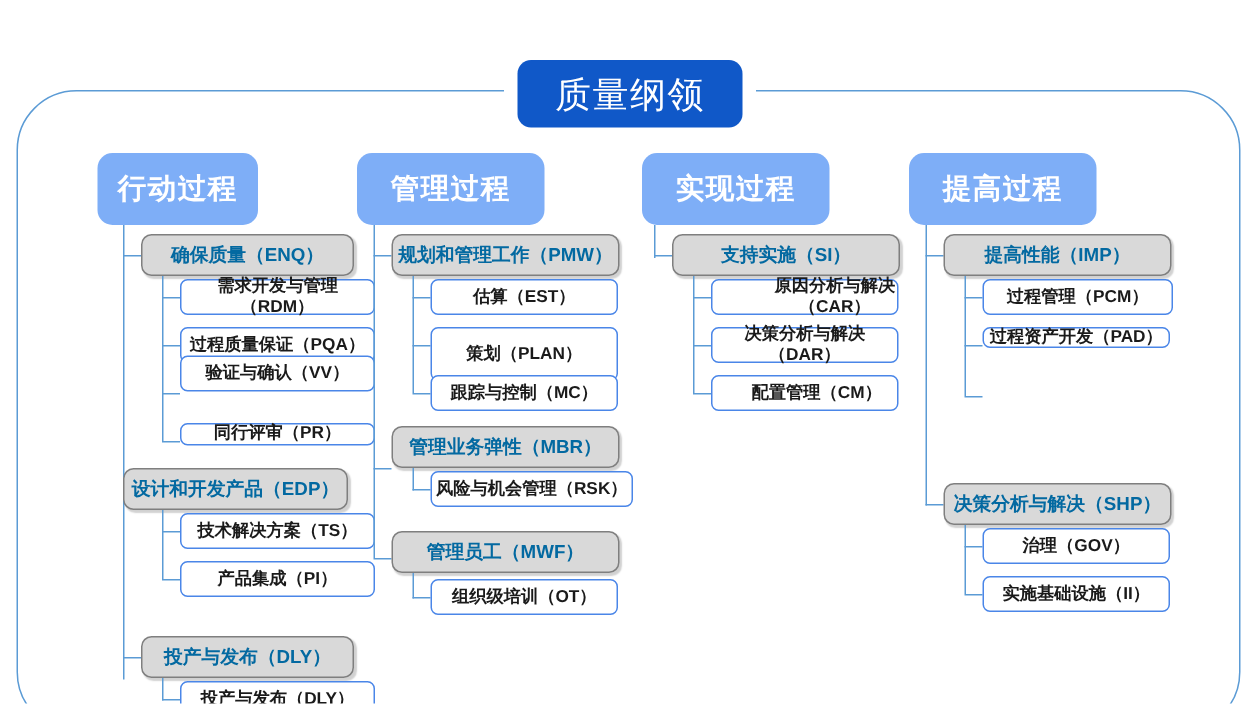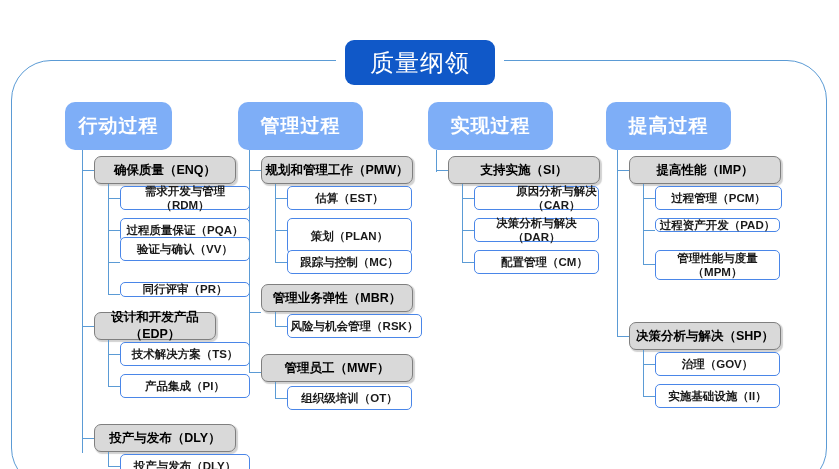--- a/index.html
+++ b/index.html
@@ -56,21 +56,21 @@
     display:flex;align-items:center;justify-content:center;
     box-sizing:border-box;
   }
 
   
   .cat{
     position:absolute;
     background:#d9d9d9;
     border:1.2px solid #7f7f7f;
     border-radius:7px;
-    color:#000000;
+    color:#0369a1;
     font-size:12.5px;
     font-weight:bold;
     display:flex;align-items:center;justify-content:center;
     text-align:center;
     box-sizing:border-box;
     box-shadow:1.5px 1.5px 1px rgba(0,0,0,0.18);
   }
 
   
   .leaf{
@@ -114,21 +114,21 @@
   <div class="ln-h" style="left:108px;top:166px;width:12px;"></div>
   <div class="leaf" style="left:120px;top:154px;width:130px;height:24px;">需求开发与管理（RDM）</div>
   <div class="ln-h" style="left:108px;top:198px;width:12px;"></div>
   <div class="leaf" style="left:120px;top:186px;width:130px;height:24px;">过程质量保证（PQA）</div>
   <div class="ln-h" style="left:108px;top:230px;width:12px;"></div>
   <div class="leaf" style="left:120px;top:205px;width:130px;height:24px;">验证与确认（VV）</div>
   <div class="ln-h" style="left:108px;top:262px;width:12px;"></div>
   <div class="leaf" style="left:120px;top:250px;width:130px;height:15px;">同行评审（PR）</div>
 
   <div class="ln-h" style="left:82px;top:294px;width:12px;"></div>
-  <div class="cat" style="left:94px;top:280px;width:122px;height:28px;">设计和开发产品（EDP）</div>
+  <div class="cat" style="left:82px;top:280px;width:150px;height:28px;">设计和开发产品（EDP）</div>
   <div class="ln-v" style="left:108px;top:308px;height:46px;"></div>
   <div class="ln-h" style="left:108px;top:322px;width:12px;"></div>
   <div class="leaf" style="left:120px;top:310px;width:130px;height:24px;">技术解决方案（TS）</div>
   <div class="ln-h" style="left:108px;top:354px;width:12px;"></div>
   <div class="leaf" style="left:120px;top:342px;width:130px;height:24px;">产品集成（PI）</div>
 
   <div class="ln-h" style="left:82px;top:406px;width:12px;"></div>
   <div class="cat" style="left:94px;top:392px;width:142px;height:28px;">投产与发布（DLY）</div>
   <div class="ln-v" style="left:108px;top:420px;height:15px;"></div>
   <div class="ln-h" style="left:108px;top:434px;width:12px;"></div>
@@ -171,22 +171,20 @@
 
   <div class="ln-v" style="left:617px;top:118px;height:187px;"></div>
   <div class="ln-h" style="left:617px;top:138px;width:12px;"></div>
   <div class="cat" style="left:629px;top:124px;width:152px;height:28px;">提高性能（IMP）</div>
   <div class="ln-v" style="left:643px;top:152px;height:80px;"></div>
   <div class="ln-h" style="left:643px;top:166px;width:12px;"></div>
   <div class="leaf" style="left:655px;top:154px;width:127px;height:24px;">过程管理（PCM）</div>
   <div class="ln-h" style="left:643px;top:198px;width:12px;"></div>
   <div class="leaf" style="left:655px;top:186px;width:125px;height:14px;">过程资产开发（PAD）</div>
   <div class="ln-h" style="left:643px;top:232px;width:12px;"></div>
-  <div class="leaf" style="left:655px;top:218px;width:125px;height:30px;white-space:pre-line;">管理性能与度量
-（MPM）</div>
 
   <div class="ln-h" style="left:617px;top:304px;width:12px;"></div>
   <div class="cat" style="left:629px;top:290px;width:152px;height:28px;">决策分析与解决（SHP）</div>
   <div class="ln-v" style="left:643px;top:318px;height:46px;"></div>
   <div class="ln-h" style="left:643px;top:332px;width:12px;"></div>
   <div class="leaf" style="left:655px;top:320px;width:125px;height:24px;">治理（GOV）</div>
   <div class="ln-h" style="left:643px;top:364px;width:12px;"></div>
   <div class="leaf" style="left:655px;top:352px;width:125px;height:24px;">实施基础设施（II）</div>
 
 </div>

